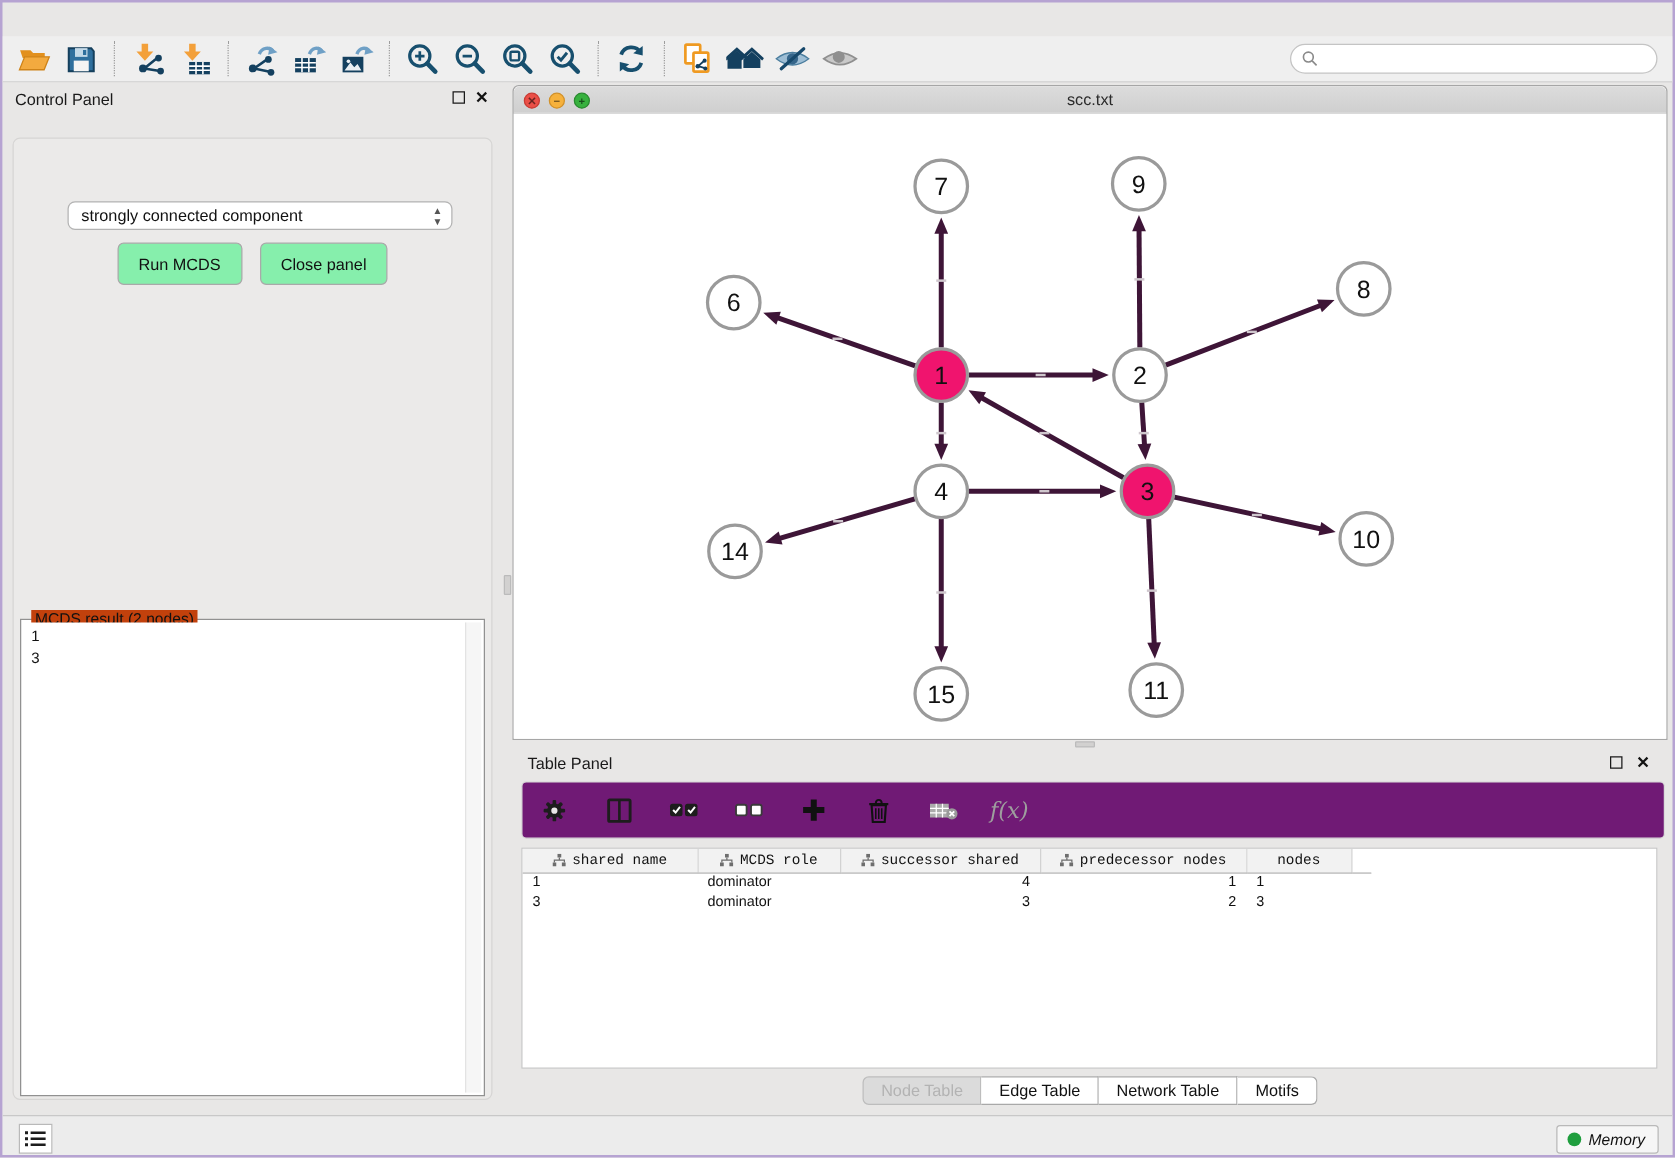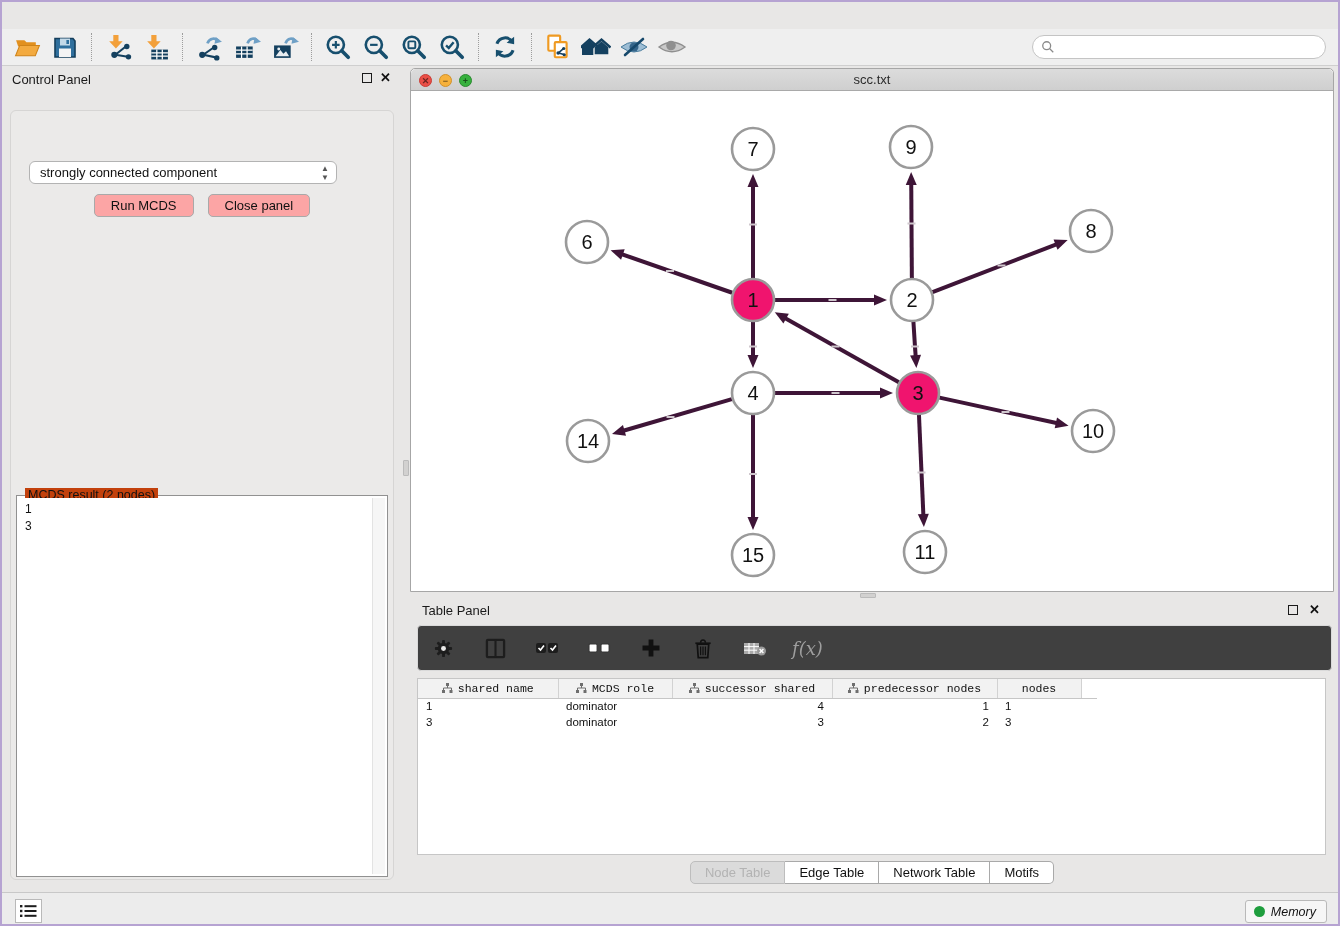--- a/index.html
+++ b/index.html
@@ -32,26 +32,26 @@
   .cp-inner { position:absolute; left:8px; right:8px; top:44px; bottom:12px; background:#ebeae9;
               border:1px solid #d6d5d4; border-radius:6px; }
   .seg-tabs { position:absolute; left:0; right:0; display:flex; justify-content:center; z-index:3; }
   .seg { height:23px; line-height:21px; padding:0 14px; font-size:13px; color:#111; background:#fff;
          border:1px solid #a9a9a9; border-left:none; cursor:pointer; }
   .seg:first-child { border-left:1px solid #a9a9a9; border-radius:5px 0 0 5px; }
   .seg:last-child { border-radius:0 5px 5px 0; }
   .seg.active { background:#dbdbdb; color:#b3b3b3; border-color:#bdbdbd; }
   .cp-tabs { top:32px; }
   .opt-label { position:absolute; left:0; right:0; top:74px; text-align:center; font-size:13px; color:#111; }
-  .dropdown { position:absolute; left:27px; top:95px; width:308px; height:23px; background:#fff;
+  .dropdown { position:absolute; left:52px; top:95px; width:308px; height:23px; background:#fff;
               border:1px solid #b3b3b3; border-radius:6px; font-size:13px; color:#111;
               display:flex; align-items:center; padding:0 22px 0 10px; cursor:pointer; }
   .dd-arrows { position:absolute; right:7px; top:2px; font-size:8px; line-height:9px; color:#555; text-align:center; }
   .cp-buttons { position:absolute; left:0; right:0; top:128px; display:flex; justify-content:center; gap:14px; }
-  .aqua-btn { height:23px; padding:0 16px; background:#fca5a5; border:1px solid #a9a9a9; border-radius:5px;
+  .aqua-btn { height:34px; padding:0 16px; background:#86efac; border:1px solid #a9a9a9; border-radius:5px;
               font-size:13px; color:#111; cursor:pointer; font-family:"Liberation Sans",sans-serif; }
   .result-box { position:absolute; left:14px; right:14px; top:429px; height:382px;
                 border:1px solid #919191; background:#fff; }
   .result-legend { position:absolute; left:8px; top:-8px; background:#c2410c; padding:0 3px;
                    font-size:12.5px; color:#111; }
   .result-body { position:absolute; inset:2px; background:#fff; font-size:12px; color:#111;
                  padding:3px 0 0 6px; line-height:17px; }
   .result-scroll { position:absolute; right:2px; top:2px; bottom:2px; width:13px; background:#f6f6f6;
                    border-left:1px solid #e3e3e3; }
 
@@ -72,21 +72,21 @@
   .net-title { position:absolute; left:0; right:0; top:3px; text-align:center; font-size:13px; color:#2b2b2b; }
   .traffic { position:absolute; top:4.5px; width:13px; height:13px; border-radius:50%; cursor:pointer;
              font-size:9px; line-height:12px; text-align:center; color:rgba(0,0,0,.55); font-weight:bold; }
   .tr-red { left:8px; background:#ea4f47; border:1px solid #c93b34; }
   .tr-yellow { left:28px; background:#f6b13c; border:1px solid #d1912a; }
   .tr-green { left:48px; background:#37b13e; border:1px solid #2a8a30; }
   .net-canvas { position:absolute; left:0; right:0; top:22px; bottom:0; background:#fff; overflow:hidden; }
 
   
   .table-panel { position:absolute; left:408px; top:597px; right:4px; height:293px; background:#e8e7e6; }
-  .tp-toolbar { position:absolute; left:7px; right:2px; top:26px; height:46px; background:#404040;
+  .tp-toolbar { position:absolute; left:7px; right:2px; top:26px; height:46px; background:#701a75;
                 border:1px solid #dadada; border-radius:4px; display:flex; align-items:center;
                 padding-left:10px; gap:22px; }
   .tp-btn { width:30px; height:32px; display:flex; align-items:center; justify-content:center;
             background:transparent; border:none; cursor:pointer; }
   .fx-label { font-family:"DejaVu Serif",serif; font-style:italic; font-size:18px; color:#9e9e9e; }
   .tp-table { position:absolute; left:7px; right:8px; top:79px; bottom:37px; background:#fff;
               border:1px solid #c6c6c6; overflow:hidden; }
   table.data { border-collapse:collapse; font-size:11.5px; color:#111; table-layout:fixed; }
   table.data th { height:19px; background:#f2f2f2; border-right:1px solid #d2d2d2; border-bottom:1px solid #c6c6c6;
                   font-weight:normal; text-align:center; white-space:nowrap; overflow:hidden; }

